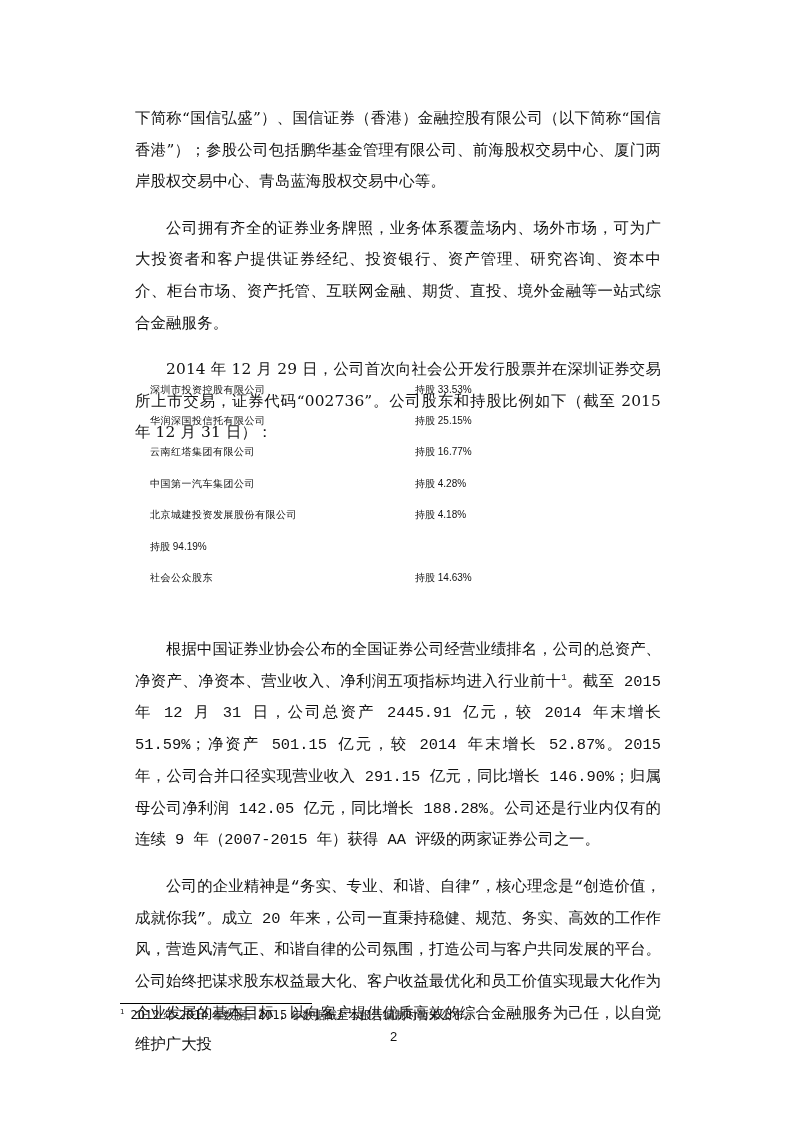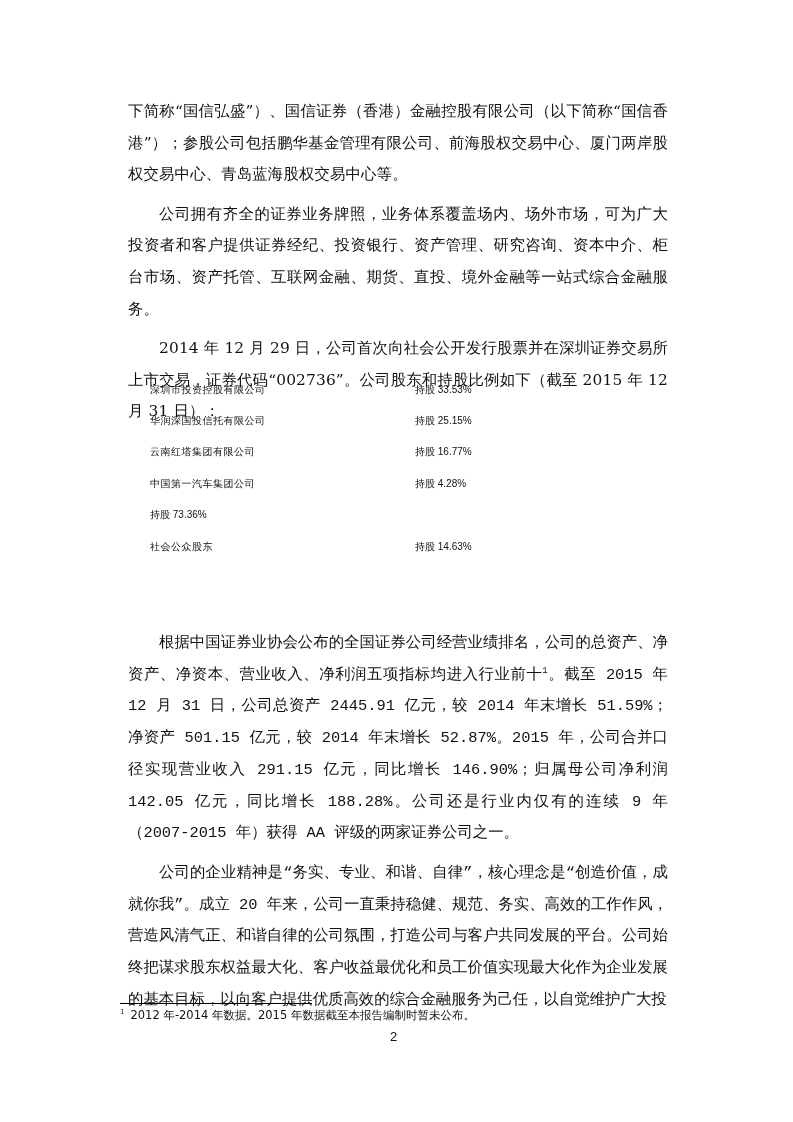--- a/index.html
+++ b/index.html
@@ -1,21 +1,21 @@
 <!DOCTYPE html>
 <html><head>
   <meta charset="utf-8">
   <style>
     html, body { margin:0; padding:0; background:#ffffff; }
     body { width:793px; height:1122px; position:relative; overflow:hidden;
            font-family:"DejaVu Serif", "Liberation Serif", serif; color:#111; }
     .page { position:absolute; left:0; top:0; width:793px; height:1122px; }
     .body-text { position:absolute; left:120px; width:556px; top:88px;
                  font-size:15.4px; line-height:31.6px; letter-spacing:0.15px; text-align:justify; }
-    .para { margin:8px; text-indent:0; }
+    .para { margin:15px; text-indent:0; }
     .para.indent { text-indent:31px; }
     .sh-table { position:absolute; left:150px; top:374px; width:420px; }
     .sh-row { height:31.4px; display:flex; align-items:center; font-size:10px;
               font-family:"DejaVu Sans", sans-serif; }
     .sh-name { width:265px; letter-spacing:0.5px; }
     .sh-pct { font-family:"Liberation Sans", sans-serif; }
     .sh-pct .lbl { font-family:"DejaVu Sans", sans-serif; }
     .para2 { position:absolute; left:120px; width:556px; top:620px;
              font-size:15.4px; line-height:31.7px; text-align:justify;font-family:Liberation Mono, monospace; }
     sup { font-size:9px; line-height:0; vertical-align:super; }
@@ -54,21 +54,25 @@
     </div>
     <div class="sh-row">
       <span class="sh-name">云南红塔集团有限公司</span>
       <span class="sh-pct"><span class="lbl">持股</span> <span>16.77%</span></span>
     </div>
     <div class="sh-row">
       <span class="sh-name">中国第一汽车集团公司</span>
       <span class="sh-pct"><span class="lbl">持股</span> <span>4.28%</span></span>
     </div>
     <div class="sh-row">
-      <span class="sh-pct"><span class="lbl">持股</span> <span>73.36%</span></span>
+      <span class="sh-name">北京城建投资发展股份有限公司</span>
+      <span class="sh-pct"><span class="lbl">持股</span> <span>4.18%</span></span>
+    </div>
+    <div class="sh-row">
+      <span class="sh-pct"><span class="lbl">持股</span> <span>94.19%</span></span>
     </div>
     <div class="sh-row">
       <span class="sh-name">社会公众股东</span>
       <span class="sh-pct"><span class="lbl">持股</span> <span>14.63%</span></span>
     </div>
   </div>
 
   <div class="para2">
     <p class="para indent"><span>根据中国证券业协会公布的全国证券公司经营业绩排名，公司的总资产、净资产、净资本、营业收入、净利润五项指标均进入行业前十</span><sup>1</sup><span>。截至 2015 年 12 月 31 日，公司总资产 2445.91 亿元，较 2014 年末增长 51.59%；净资产 501.15 亿元，较 2014 年末增长 52.87%。2015 年，公司合并口径实现营业收入 291.15 亿元，同比增长 146.90%；归属母公司净利润 142.05 亿元，同比增长 188.28%。公司还是行业内仅有的连续 9 年（2007-2015 年）获得 AA 评级的两家证券公司之一。</span></p>
     <p class="para indent">公司的企业精神是“务实、专业、和谐、自律”，核心理念是“创造价值，成就你我”。成立 20 年来，公司一直秉持稳健、规范、务实、高效的工作作风，营造风清气正、和谐自律的公司氛围，打造公司与客户共同发展的平台。公司始终把谋求股东权益最大化、客户收益最优化和员工价值实现最大化作为企业发展的基本目标，以向客户提供优质高效的综合金融服务为己任，以自觉维护广大投</p>

